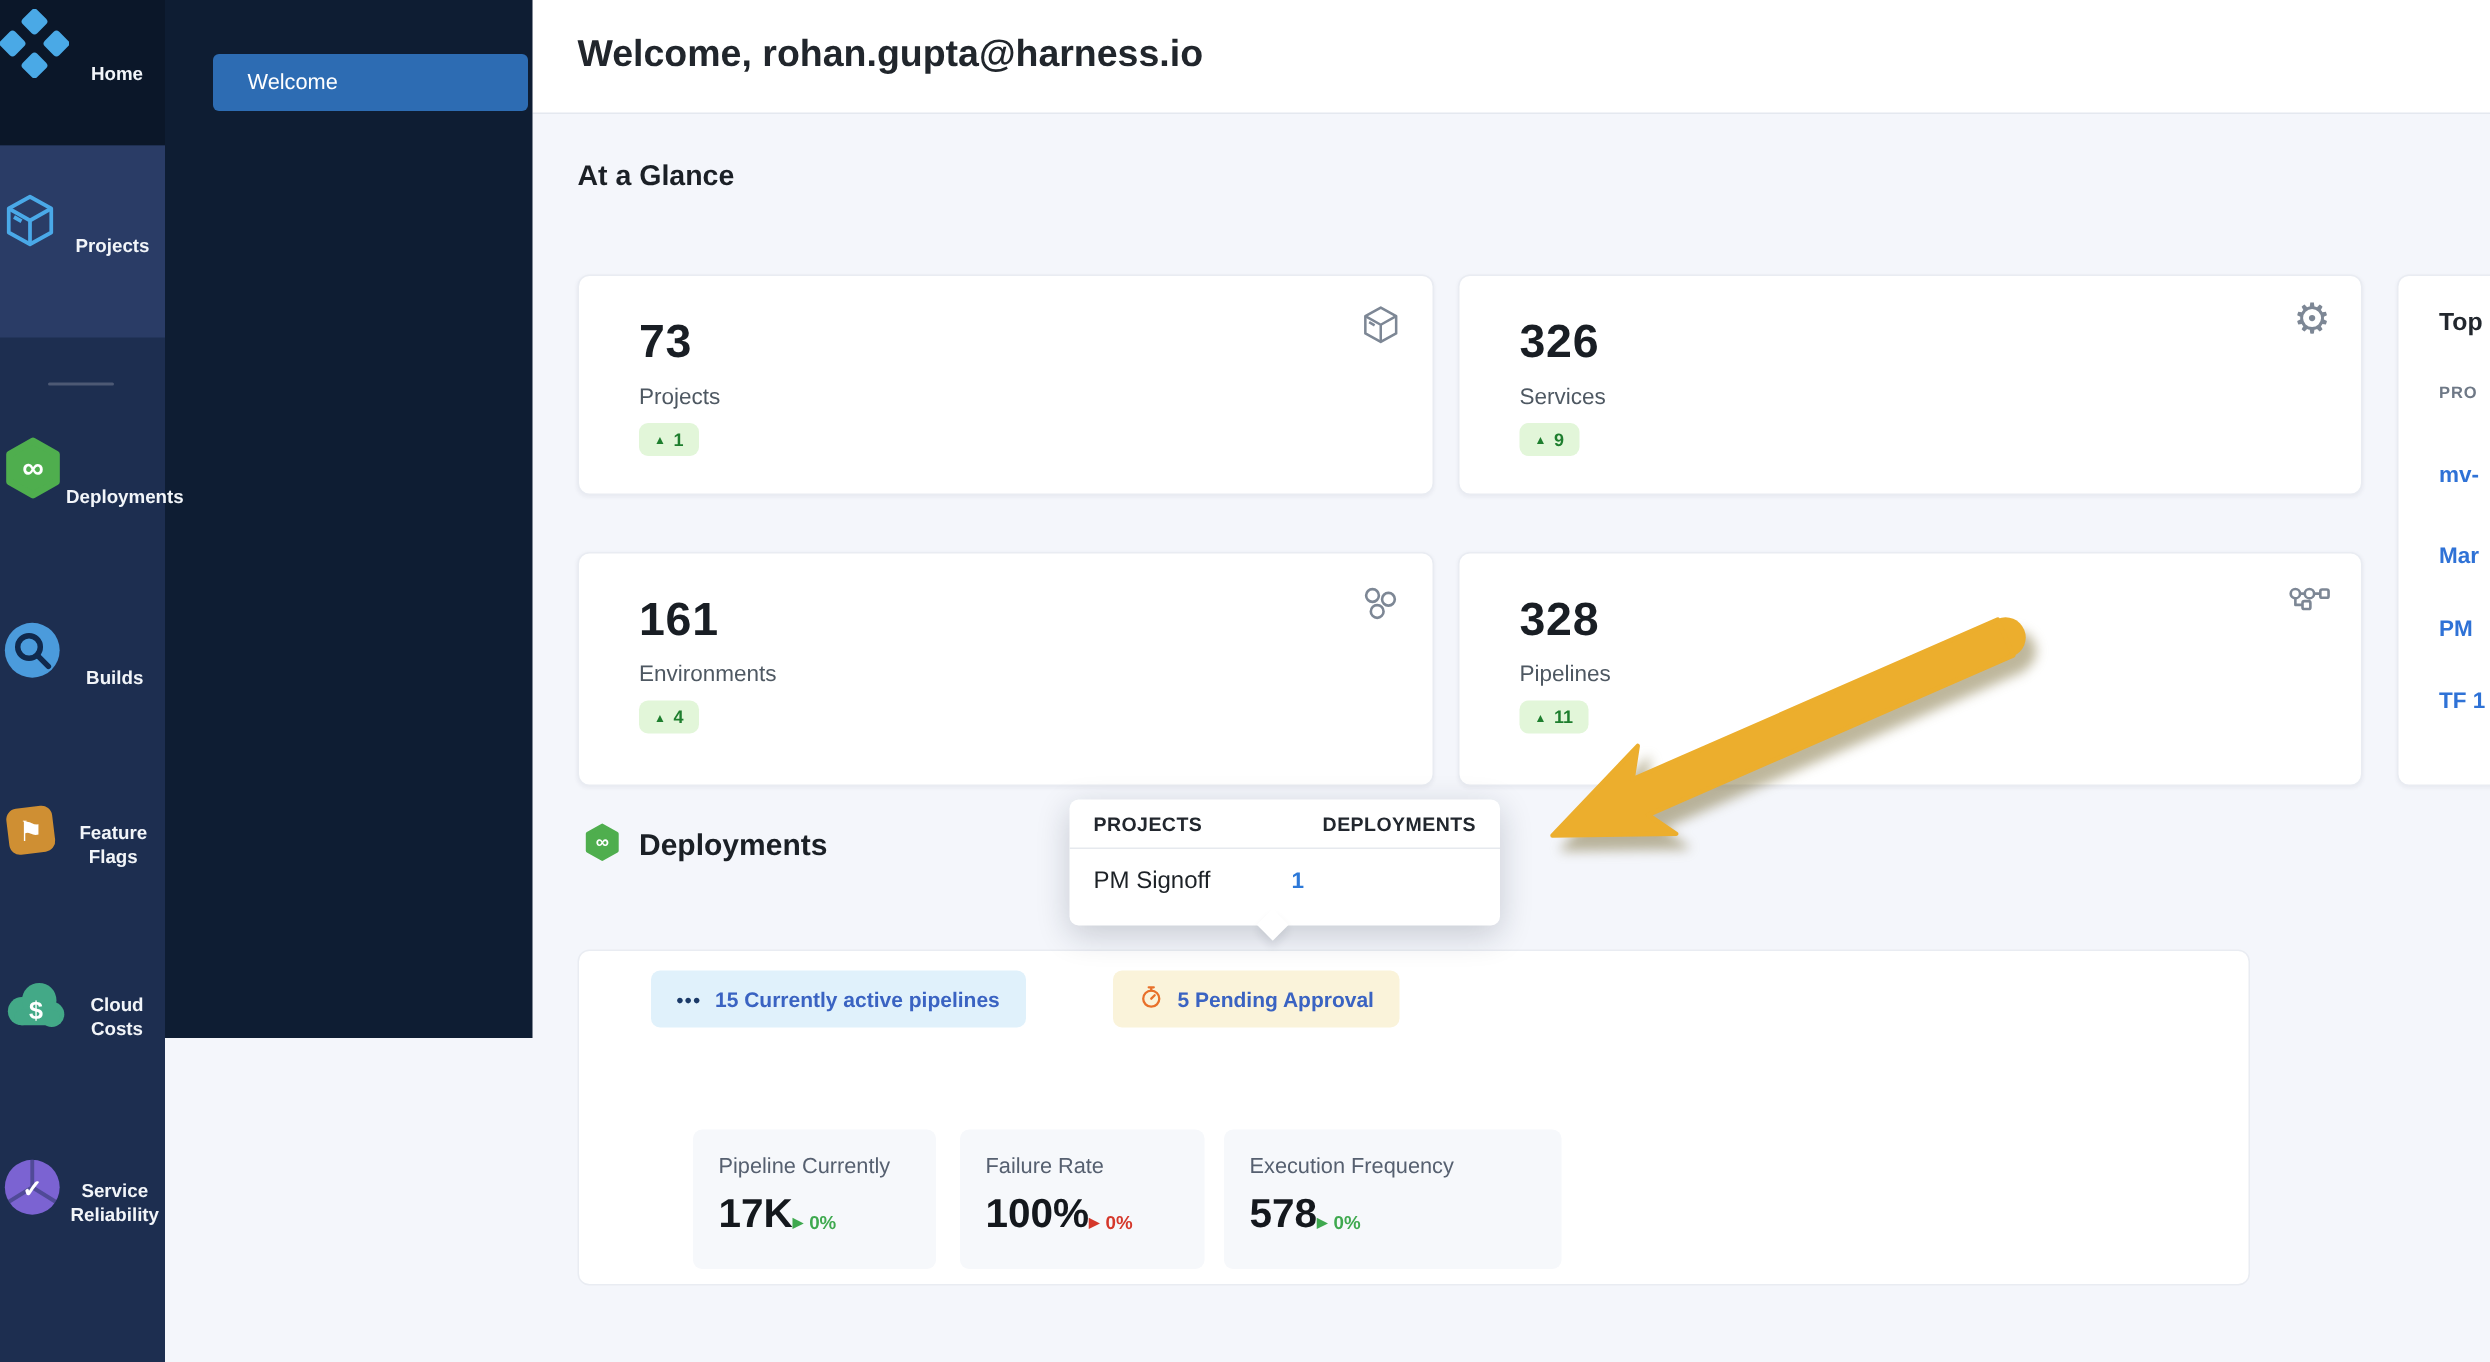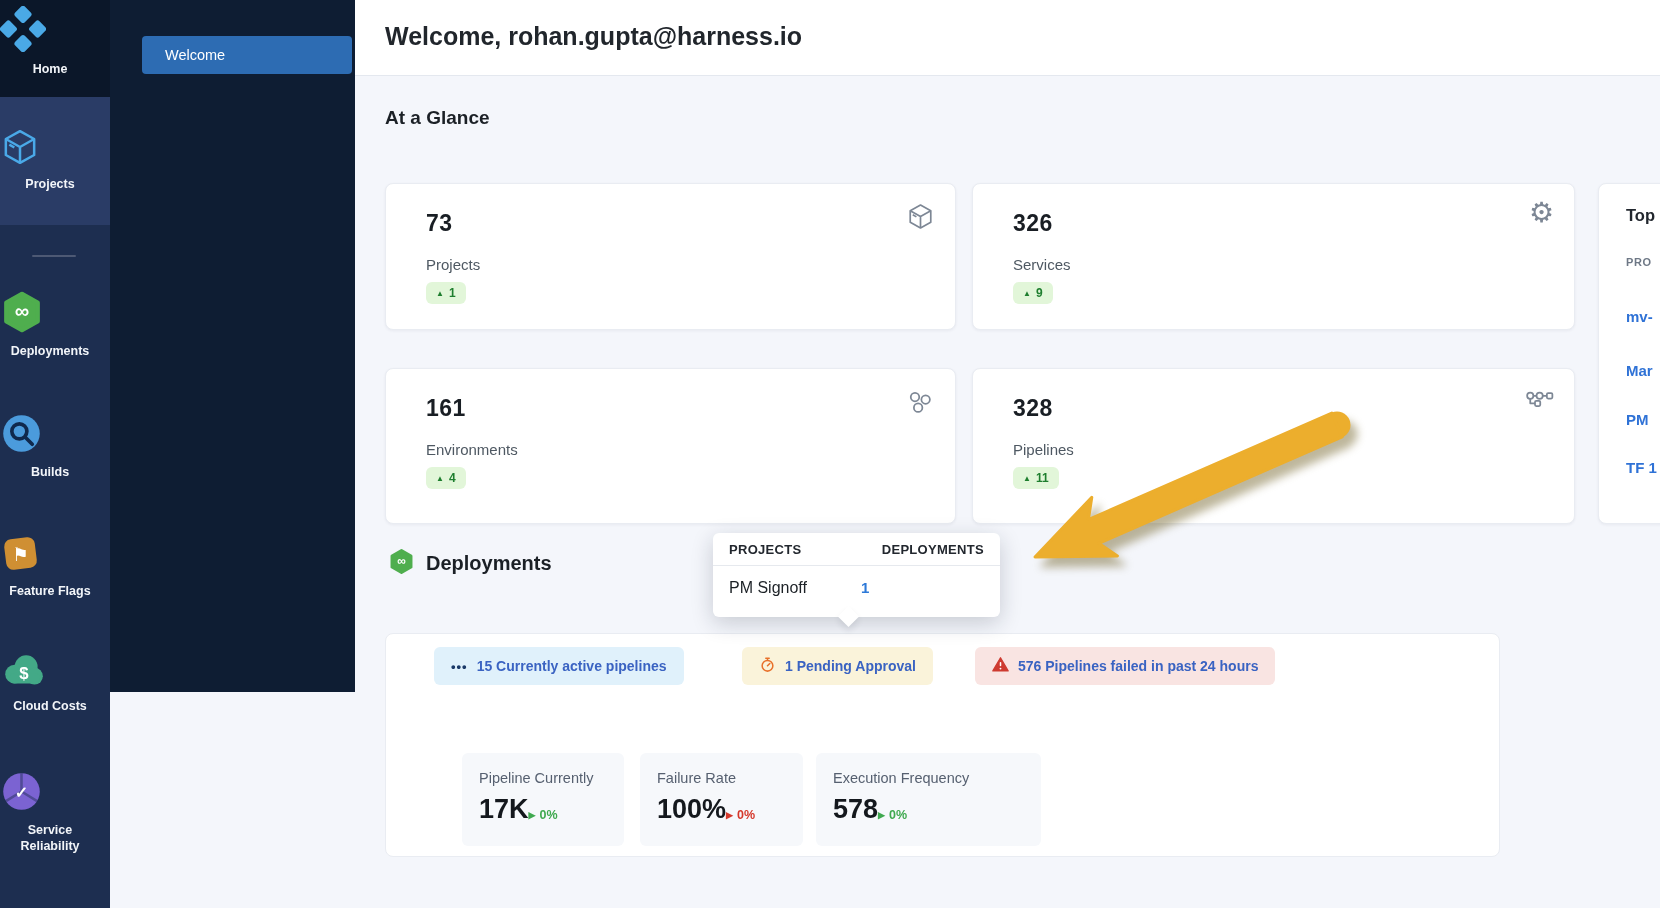--- a/index.html
+++ b/index.html
@@ -2,38 +2,38 @@
 <html><head>
 <meta charset="utf-8">
 <style>
   * { margin:0; padding:0; box-sizing:border-box; }
   html,body { width:1660px; height:908px; overflow:hidden; font-family:"Liberation Sans", sans-serif; }
   #stage { position:relative; width:1660px; height:908px; background:#f4f6fb; overflow:hidden; }
 
   
   #modbar { position:absolute; left:0; top:0; width:110px; height:908px; background:#1d2e50; z-index:30; }
   #modbar .home-block { position:absolute; left:0; top:0; width:110px; height:97px; background:#0b1729; }
-  .mod-item { position:absolute; left:0; width:110px; display:flex; flex-direction:column; align-items:flex-start; cursor:pointer; }
+  .mod-item { position:absolute; left:0; width:110px; display:flex; flex-direction:row; align-items:flex-end; cursor:pointer; }
   .mod-item .mod-label { color:#f2f5f9; font-size:12.5px; font-weight:700; margin-top:5px; text-align:center; line-height:1.3; width:100px; }
   .mod-active { position:absolute; left:0; top:97px; width:110px; height:128px; background:#2a3c66; }
   .mod-divider { position:absolute; left:32px; top:255px; width:44px; height:2px; background:#4d5974; border-radius:2px; }
 
   
   #subnav { position:absolute; left:110px; top:0; width:245px; height:692px; background:#0e1d33; z-index:25; }
   .subnav-item { position:absolute; left:32px; right:3px; top:36px; height:38px; background:#2d6cb3; border-radius:4px;
                  display:flex; align-items:center; padding-left:23px; color:#ffffff; font-size:14.5px; cursor:pointer; }
 
   
   #main-header { position:absolute; left:355px; top:0; width:1305px; height:76px; background:#ffffff; border-bottom:1px solid #e4e8ef; z-index:5; }
   #main-header .title { position:absolute; left:30px; top:22px; font-size:25px; font-weight:700; color:#21262c; }
   .section-heading { position:absolute; font-size:19px; font-weight:700; color:#1b2026; }
 
   .card { position:absolute; background:#ffffff; border:1px solid #e9ecf2; border-radius:8px; box-shadow:0 1px 3px rgba(30,40,60,.06); cursor:pointer; }
   .card .corner-icon { position:absolute; right:20px; top:18px; color:#7d8795; }
-  .stat-value { position:absolute; left:40px; top:26px; font-size:23px; font-weight:800; color:#191e24; letter-spacing:.5px; }
+  .stat-value { position:absolute; left:40px; top:26px; font-size:31px; font-weight:800; color:#191e24; letter-spacing:.5px; }
   .stat-label { position:absolute; left:40px; top:72px; font-size:15px; color:#4e5862; }
   .delta-badge { position:absolute; left:40px; top:98px; display:inline-flex; align-items:center; gap:5px; background:#e2f6d9; color:#1e7e2e;
                  font-size:12px; font-weight:700; border-radius:6px; padding:4px 10px; }
   .delta-badge .tri { font-size:8px; }
 
   
   #top-card { position:absolute; left:1598px; top:183px; width:220px; height:341px; }
   #top-card .tc-title { position:absolute; left:27px; top:22px; font-size:16.5px; font-weight:700; color:#22272e; }
   #top-card .tc-col { position:absolute; left:27px; top:72px; font-size:11px; font-weight:700; letter-spacing:.6px; color:#6e7886; }
   #top-card .tc-link { position:absolute; left:27px; font-size:15px; font-weight:600; color:#2f72d6; cursor:pointer; }
@@ -266,31 +266,21 @@
       <span class="dots">•••</span>
       <span>15 Currently active pipelines</span>
     </div>
     <div class="pill pill-yellow">
       <span>
         <svg viewBox="0 0 20 20" width="17" height="17" fill="none" stroke="#e8702a" stroke-width="1.8" stroke-linecap="round">
           <circle cx="10" cy="11.5" r="6.3"></circle>
           <path d="M8 2.6 h4 M10 2.6 v2.4 M10 11.5 l2.7-2.7"></path>
         </svg>
       </span>
-      <span>1 Pending Approval</span>
-    </div>
-    <div class="pill pill-red">
-      <span>
-        <svg viewBox="0 0 20 20" width="17" height="17">
-          <path d="M10 2 L19 17.5 H1 Z" fill="#ce3b31" stroke="#ce3b31" stroke-width="1.5" stroke-linejoin="round"></path>
-          <rect x="9.1" y="7" width="1.8" height="5.2" rx="0.9" fill="#ffffff"></rect>
-          <circle cx="10" cy="14.8" r="1.1" fill="#ffffff"></circle>
-        </svg>
-      </span>
-      <span>576 Pipelines failed in past 24 hours</span>
+      <span>5 Pending Approval</span>
     </div>
 
     <div class="metric-tile" style="left:76px; width:162px;">
       <div class="metric-label">Pipeline Currently</div>
       <div class="metric-line">
         <span class="metric-value">17K</span>
         <span class="metric-delta green">
           <span class="play">▶</span>
           <span>0%</span>
         </span>

